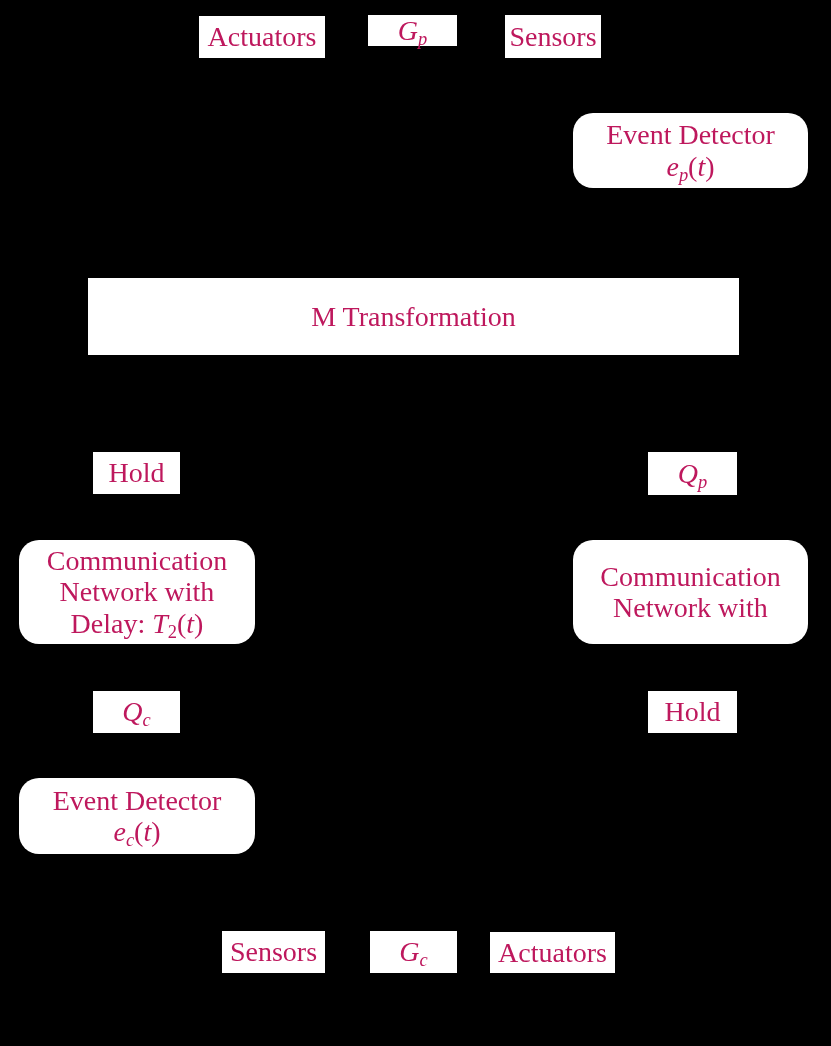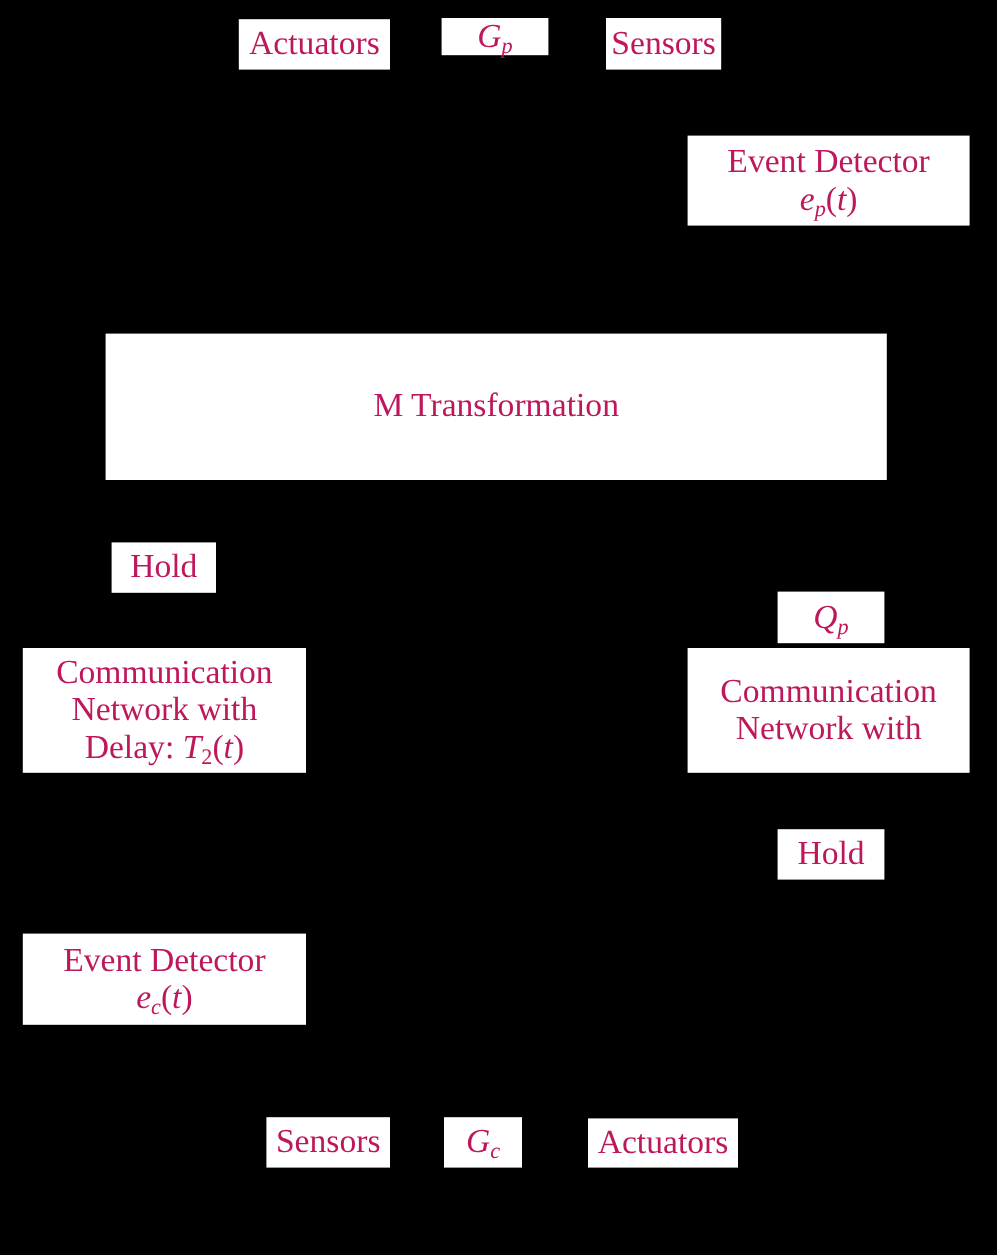--- a/index.html
+++ b/index.html
@@ -22,46 +22,47 @@
     display: flex;
     align-items: center;
     justify-content: center;
     text-align: center;
     font-size: 28px;
     line-height: 1.12;
     white-space: nowrap;
   }
   .box.col {
     flex-direction: column;
+    border-radius: 20px;
   }
   i { font-style: italic; }
   sub {
     font-size: 0.66em;
     line-height: 0;
     vertical-align: baseline;
     position: relative;
     top: 0.28em;
   }
   sub.it { font-style: italic; }
 
   
   .b-actuators-top   { left: 199px; top: 16px;  width: 126px; height: 42px; }
   .b-gp              { left: 368px; top: 15px;  width: 89px;  height: 31px; }
   .b-sensors-top     { left: 505px; top: 15px;  width: 96px;  height: 43px; }
   .b-ed-plant        { left: 573px; top: 113px; width: 235px; height: 75px; }
-  .b-mtransform      { left: 88px;  top: 278px; width: 651px; height: 122px; }
+  .b-mtransform      { left: 88px;  top: 278px; width: 651px; height: 77px; }
   .b-hold-left       { left: 93px;  top: 452px; width: 87px;  height: 42px; }
-  .b-qp              { left: 648px; top: 452px; width: 89px;  height: 43px; margin-top: 41px; }
+  .b-qp              { left: 648px; top: 452px; width: 89px;  height: 43px; }
   .b-comm-left       { left: 19px;  top: 540px; width: 236px; height: 104px; }
   .b-comm-right      { left: 573px; top: 540px; width: 235px; height: 104px; }
   .b-qc              { left: 93px;  top: 691px; width: 87px;  height: 42px; }
   .b-hold-right      { left: 648px; top: 691px; width: 89px;  height: 42px; }
   .b-ed-controller   { left: 19px;  top: 778px; width: 236px; height: 76px; }
   .b-sensors-bottom  { left: 222px; top: 931px; width: 103px; height: 42px; }
-  .b-gc              { left: 370px; top: 931px; width: 65px;  height: 42px; }
+  .b-gc              { left: 370px; top: 931px; width: 87px;  height: 42px; }
   .b-actuators-bottom{ left: 490px; top: 932px; width: 125px; height: 41px; }
 </style>
 </head>
 <body>
 
 <div class="canvas">
 
   <div class="box b-actuators-top">
     <span>Actuators</span>
   </div>
@@ -95,20 +96,23 @@
     <span>Communication</span>
     <span>Network with</span>
     <span><span>Delay: </span><i>T</i><sub>2</sub><span>(</span><i>t</i><span>)</span></span>
   </div>
 
   <div class="box col b-comm-right">
     <span>Communication</span>
     <span>Network with</span>
   </div>
 
+  <div class="box b-qc">
+    <span><i>Q</i><sub class="it">c</sub></span>
+  </div>
 
   <div class="box b-hold-right">
     <span>Hold</span>
   </div>
 
   <div class="box col b-ed-controller">
     <span>Event Detector</span>
     <span><i>e</i><sub class="it">c</sub><span>(</span><i>t</i><span>)</span></span>
   </div>
 

